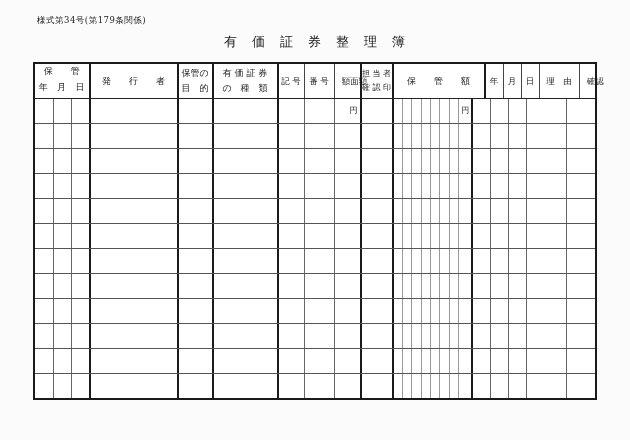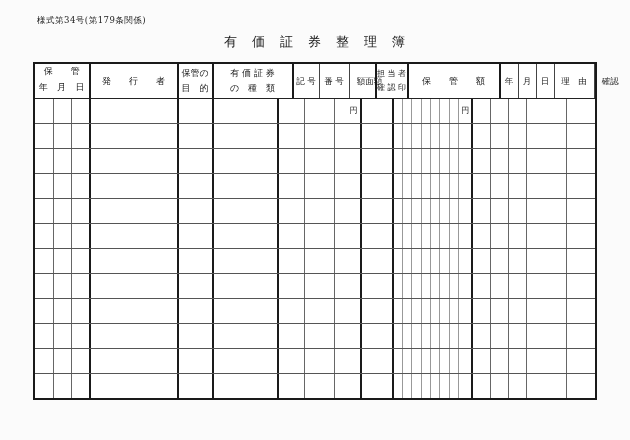--- a/index.html
+++ b/index.html
@@ -83,21 +83,21 @@
         </div>
     </div>
 
     <div class="sect" style="width:35px">
       <div class="two-line">
         <span class="hline">保管の</span>
         <span class="hline">目　的</span>
       </div>
     </div>
 
-    <div class="sect" style="width:80px">
+    <div class="sect" style="width:65px">
       <div class="two-line">
         <span class="hline">有 価 証 券</span>
         <span class="hline">の　種　類</span>
       </div>
     </div>
 
     <div class="sect" style="width:83px">
       <div class="subrow">
         <span class="subcell" style="width:26px">記 号</span>
         <span class="subcell" style="width:30px">番 号</span>

